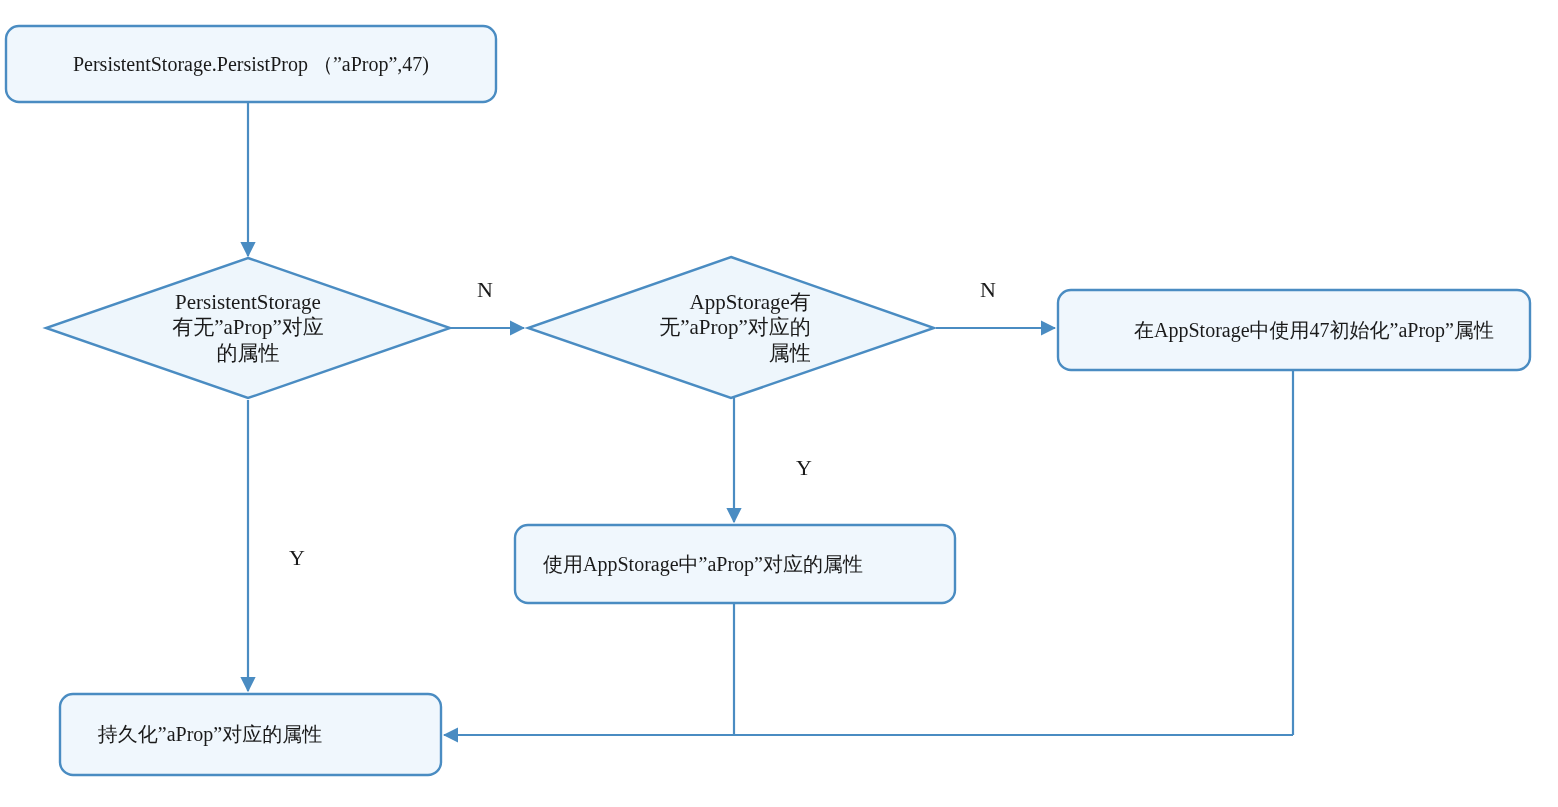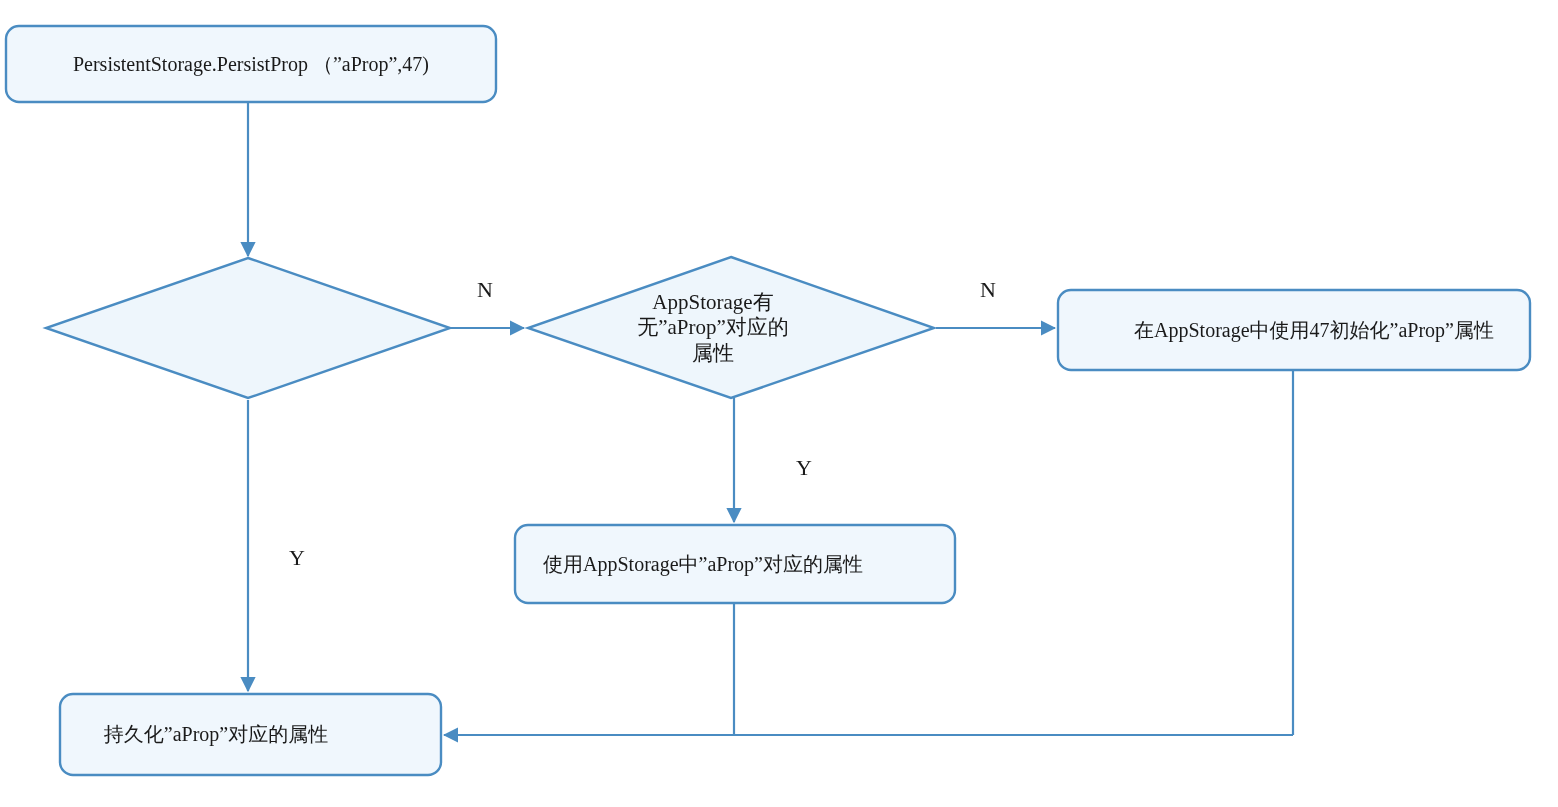--- a/index.html
+++ b/index.html
@@ -86,30 +86,33 @@
 
     <rect x="1058" y="290" width="472" height="80" rx="13" ry="13" fill="#f0f7fd" stroke="#4a8cc2" stroke-width="2.4"></rect>
 
     <rect x="515" y="525" width="440" height="78" rx="13" ry="13" fill="#f0f7fd" stroke="#4a8cc2" stroke-width="2.4"></rect>
 
     <rect x="60" y="694" width="381" height="81" rx="13" ry="13" fill="#f0f7fd" stroke="#4a8cc2" stroke-width="2.4"></rect>
   </svg>
 
   <div class="node-text proc-text" style="left:6px; top:26px; width:490px; height:76px;">PersistentStorage.PersistProp （”aProp”,47)</div>
 
+  <div class="node-text dec-text" style="left:88px; top:270px; width:320px; height:116px;">PersistentStorage
+有无”aProp”对应
+的属性</div>
 
-  <div class="node-text dec-text" style="left:553px; top:270px; width:320px; height:116px;">AppStorage有
+  <div class="node-text dec-text" style="left:575px; top:270px; width:320px; height:116px;text-align:right;">AppStorage有
 无”aProp”对应的
 属性</div>
 
   <div class="node-text proc-text" style="left:1058px; top:290px; width:512px; height:80px;">在AppStorage中使用47初始化”aProp”属性</div>
 
   <div class="node-text proc-text" style="left:515px; top:525px; width:376px; height:78px;">使用AppStorage中”aProp”对应的属性</div>
 
-  <div class="node-text proc-text" style="left:48px; top:694px; width:322px; height:81px;padding-left:7px;">持久化”aProp”对应的属性</div>
+  <div class="node-text proc-text" style="left:42px; top:694px; width:322px; height:81px;padding-left:7px;">持久化”aProp”对应的属性</div>
 
   <div class="edge-label" style="left:465px; top:277px; width:40px;">N</div>
 
   <div class="edge-label" style="left:968px; top:277px; width:40px;">N</div>
 
   <div class="edge-label" style="left:784px; top:455px; width:40px;">Y</div>
 
   <div class="edge-label" style="left:277px; top:545px; width:40px;">Y</div>
 
 </div>

